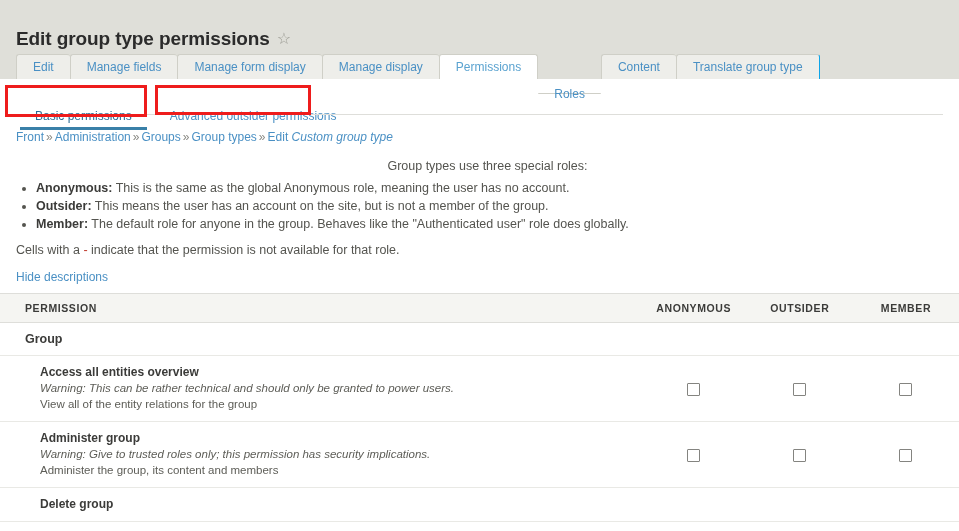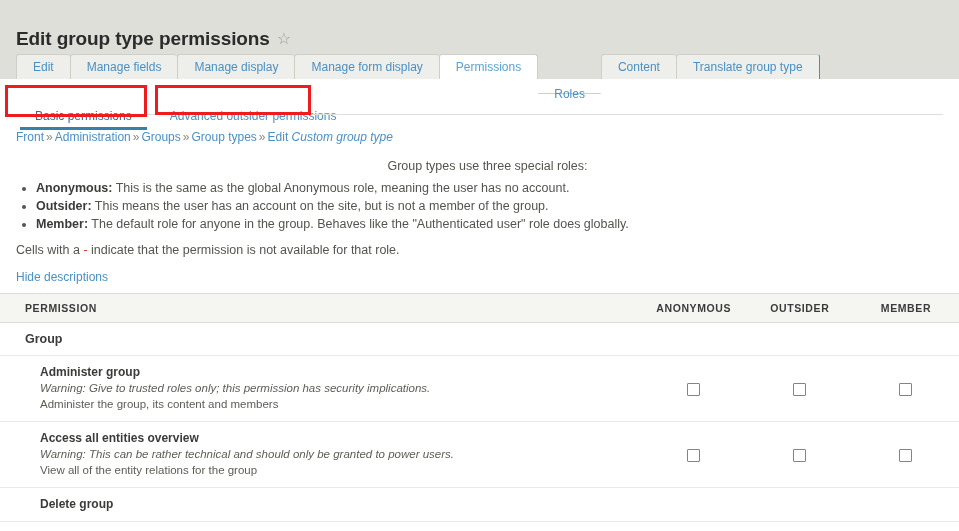--- a/index.html
+++ b/index.html
@@ -263,22 +263,22 @@
   <div class="tb-cell" style="width:48px"></div>
   <div class="tb-cell" style="width:58px"></div>
 </div>
 
 <div class="header-band">
   <h1 class="page-title"><span>Edit group type permissions</span><span class="star-icon">☆</span></h1>
 
   <nav class="primary-tabs">
     <div class="ptab">Edit</div>
     <div class="ptab">Manage fields</div>
+    <div class="ptab">Manage form display</div>
     <div class="ptab">Manage display</div>
-    <div class="ptab">Manage form display</div>
     <div class="ptab active">Permissions</div>
     <div class="ptab">Roles</div>
     <div class="ptab">Content</div>
     <div class="ptab">Translate group type</div>
   </nav>
 </div>
 
 <nav class="secondary-tabs">
   <div class="stab active">Basic permissions</div>
   <div class="stab">Advanced outsider permissions</div>
@@ -321,42 +321,42 @@
         <th>MEMBER</th>
       </tr>
     </thead>
     <tbody>
       <tr class="module-row">
         <td colspan="4">Group</td>
       </tr>
 
       <tr class="perm-row">
         <td class="pcell">
+          <div class="perm-title">Access all entities overview</div>
+          <div class="perm-warning">Warning: This can be rather technical and should only be granted to power users.</div>
+          <div class="perm-desc">View all of the entity relations for the group</div>
+        </td>
+        <td class="check-cell"><span class="cbox"></span></td>
+        <td class="check-cell"><span class="cbox"></span></td>
+        <td class="check-cell"><span class="cbox"></span></td>
+      </tr>
+
+      <tr class="perm-row">
+        <td class="pcell">
           <div class="perm-title">Administer group</div>
           <div class="perm-warning">Warning: Give to trusted roles only; this permission has security implications.</div>
           <div class="perm-desc">Administer the group, its content and members</div>
         </td>
         <td class="check-cell"><span class="cbox"></span></td>
         <td class="check-cell"><span class="cbox"></span></td>
         <td class="check-cell"><span class="cbox"></span></td>
       </tr>
 
       <tr class="perm-row">
         <td class="pcell">
-          <div class="perm-title">Access all entities overview</div>
-          <div class="perm-warning">Warning: This can be rather technical and should only be granted to power users.</div>
-          <div class="perm-desc">View all of the entity relations for the group</div>
-        </td>
-        <td class="check-cell"><span class="cbox"></span></td>
-        <td class="check-cell"><span class="cbox"></span></td>
-        <td class="check-cell"><span class="cbox"></span></td>
-      </tr>
-
-      <tr class="perm-row">
-        <td class="pcell">
           <div class="perm-title">Delete group</div>
 
         </td>
         <td class="check-cell"></td>
         <td class="check-cell"></td>
         <td class="check-cell"></td>
       </tr>
     </tbody>
   </table>
 </div>

